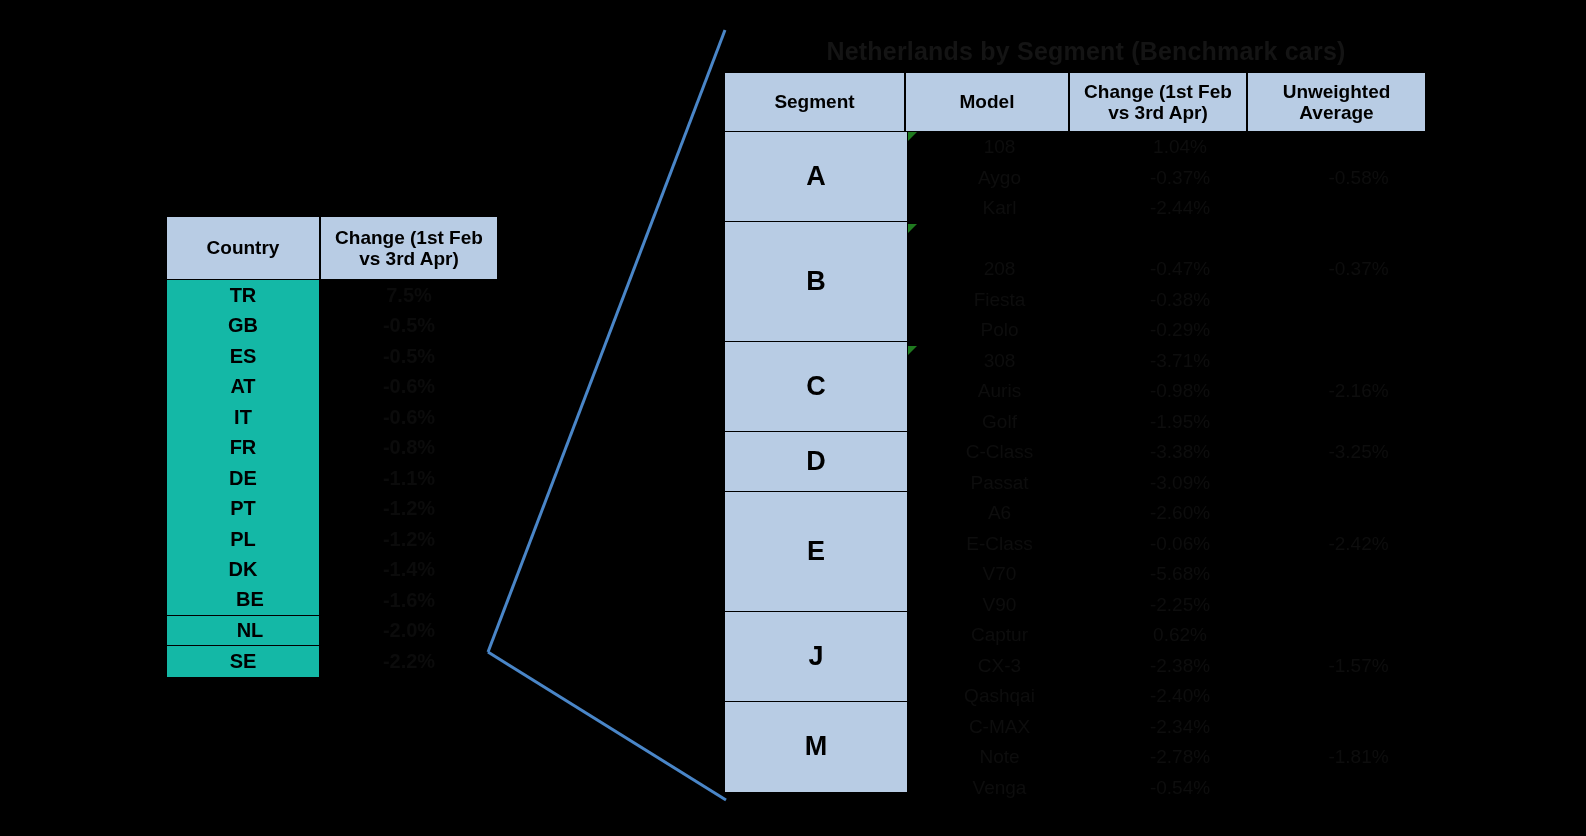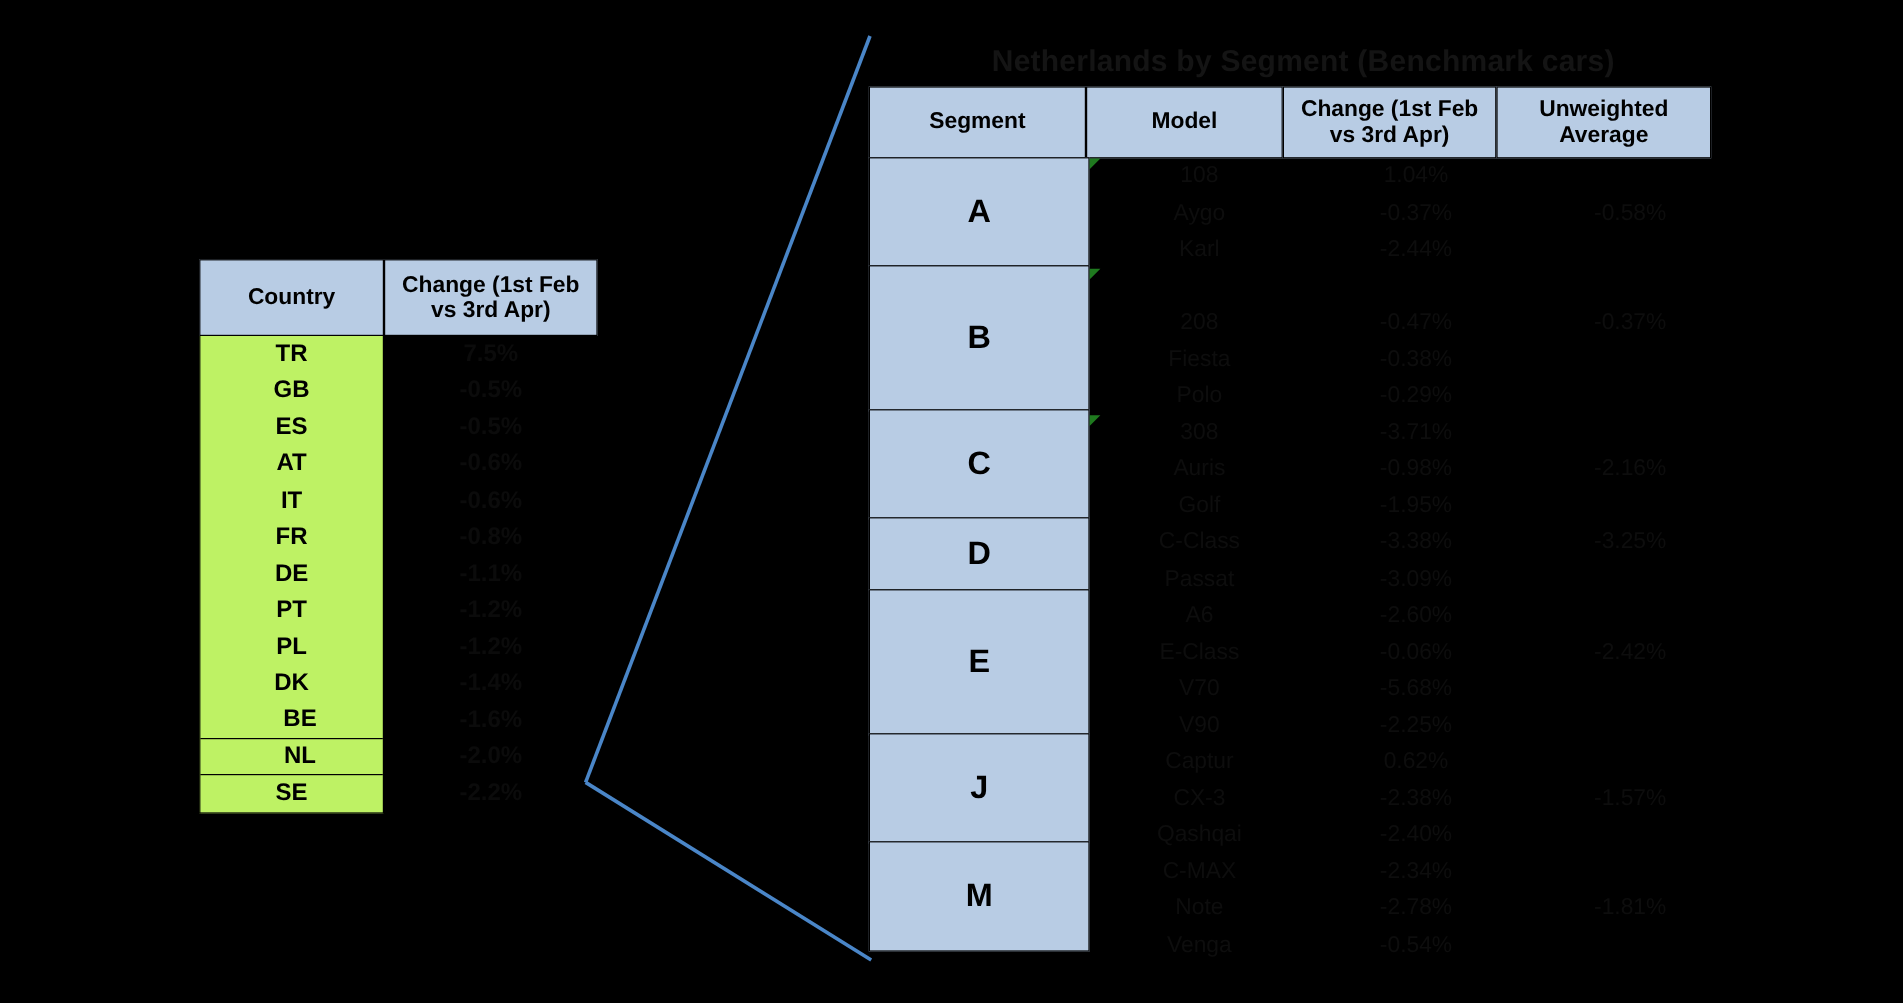--- a/index.html
+++ b/index.html
@@ -14,21 +14,21 @@
     text-align:center;line-height:1.12;box-sizing:border-box;
     border:1.5px solid #000;
   }
 
   
   #left-table{position:absolute;left:166px;top:216px;width:332px;}
   .lt-head{display:flex;}
   .lt-head .c1{width:154px;height:64px;font-size:19px;}
   .lt-head .c2{width:178px;height:64px;font-size:19px;padding:0 4px;}
   .lt-body{display:flex;}
-  .lt-col-country{width:154px;background:#bef264;border-left:1.5px solid #000;border-right:1.5px solid #000;border-bottom:1.5px solid #000;box-sizing:border-box;}
+  .lt-col-country{width:154px;background:#14b8a6;border-left:1.5px solid #000;border-right:1.5px solid #000;border-bottom:1.5px solid #000;box-sizing:border-box;}
   .lt-col-val{width:178px;box-sizing:border-box;}
   .lt-row{
     height:30.5px;display:flex;align-items:center;justify-content:center;
     font-size:20px;font-weight:bold;color:#000;box-sizing:border-box;
   }
   .lt-row.val{font-weight:bold;color:#0b0b0b;}
   .lt-col-country .lt-row.sep-bottom{border-bottom:1.5px solid #000;padding-left:14px;}
 
   
   #right-title{

